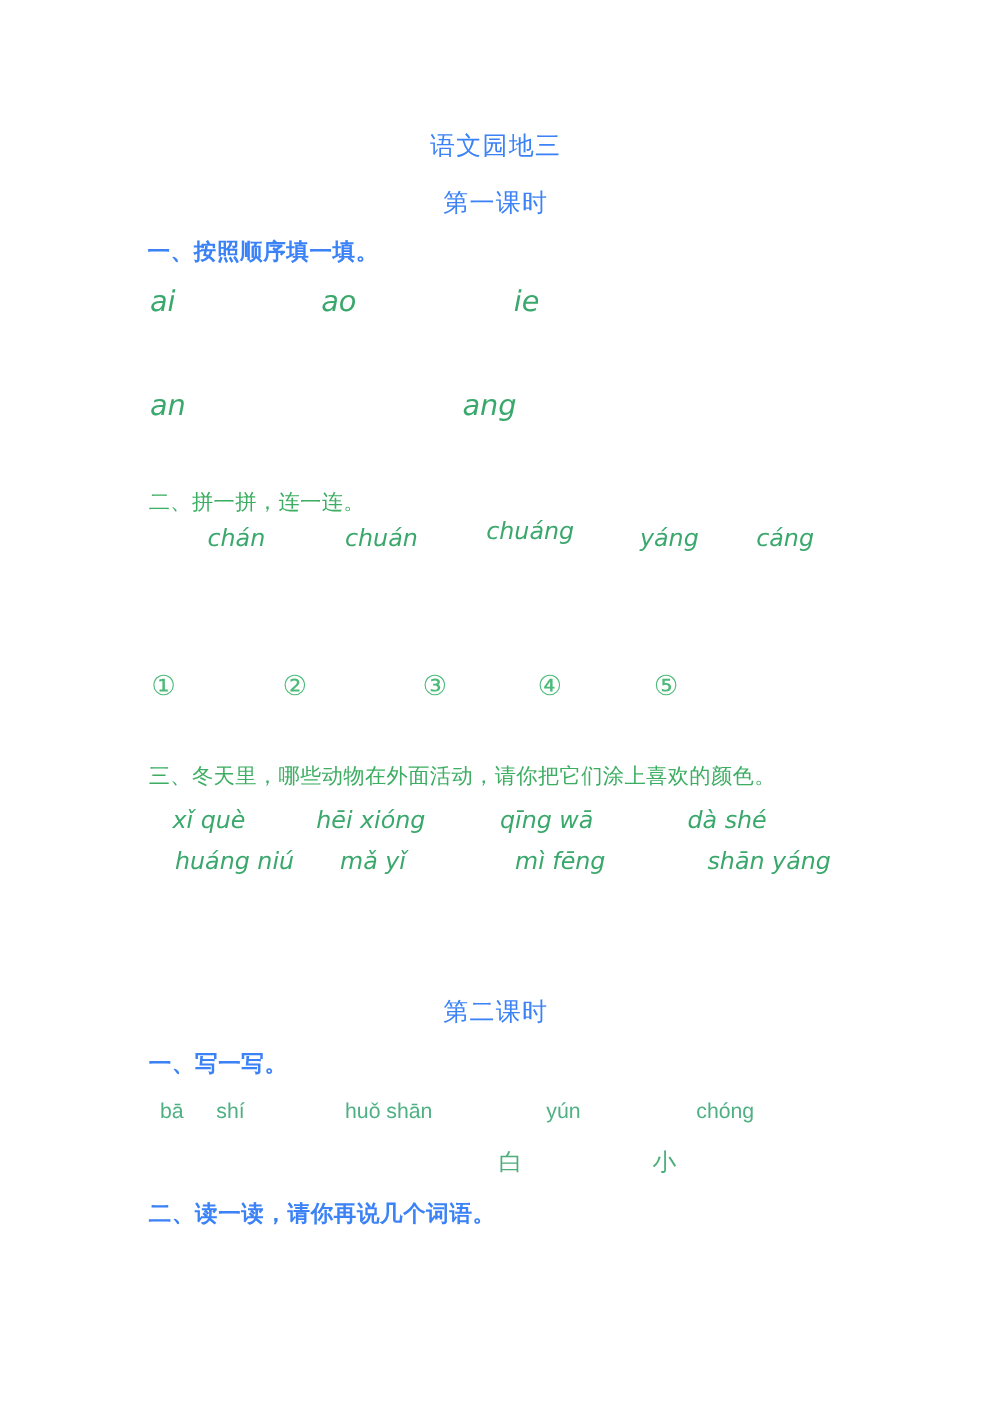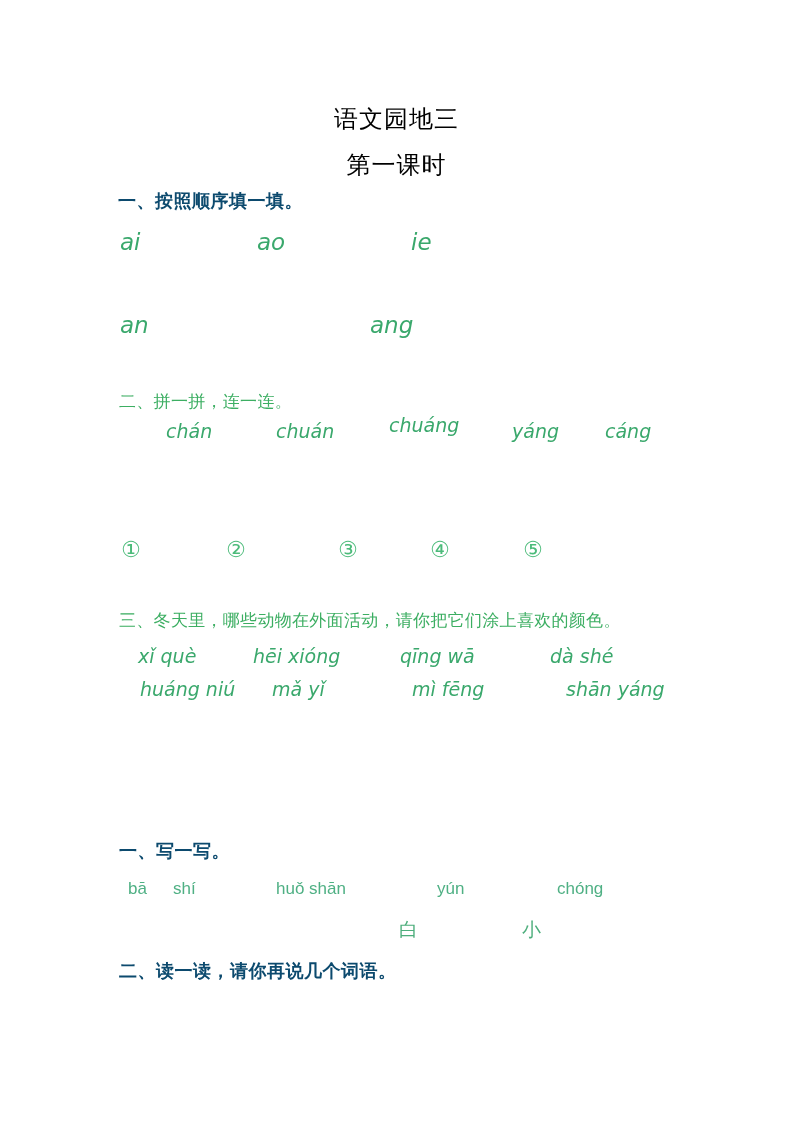--- a/index.html
+++ b/index.html
@@ -14,30 +14,30 @@
   .page {
     position: absolute;
     inset: 0;
     background: #ffffff;
   }
   
   .doc-title {
     position: absolute;
     left: 0; right: 0;
     text-align: center;
-    color: #000000;
+    color: #3b82f6;
     font-family: "Liberation Serif", "DejaVu Serif", serif;
-    font-size: 24px;
+    font-size: 20px;
     font-weight: 400;
     letter-spacing: 1px;
   }
   
   .sec-heading {
     position: absolute;
-    color: #0c4a6e;
+    color: #3b82f6;
     font-size: 18px;
     font-weight: 700;
     letter-spacing: 0.5px;
     white-space: nowrap;
   }
   .sec-heading.regular {
     font-weight: 400;
     color: #3cae62;
     font-size: 17px;
     letter-spacing: 0.3px;
@@ -109,20 +109,21 @@
   <div class="sec-heading regular" style="left:119px; top:609px">三、冬天里，哪些动物在外面活动，请你把它们涂上喜欢的颜色。</div>
   <span class="hw small" style="left:138px; top:645px">xǐ  què</span>
   <span class="hw small" style="left:253px; top:645px">hēi xióng</span>
   <span class="hw small" style="left:400px; top:645px">qīng wā</span>
   <span class="hw small" style="left:550px; top:645px">dà shé</span>
   <span class="hw small" style="left:140px; top:678px">huáng niú</span>
   <span class="hw small" style="left:272px; top:678px">mǎ  yǐ</span>
   <span class="hw small" style="left:412px; top:678px">mì fēng</span>
   <span class="hw small" style="left:566px; top:678px">shān yáng</span>
 
+  <div class="doc-title" style="top:796px">第二课时</div>
 
   <div class="sec-heading" style="left:119px; top:839px">一、写一写。</div>
   <span class="serif-py" style="left:128px; top:879px">bā</span>
   <span class="serif-py" style="left:173px; top:879px">shí</span>
   <span class="serif-py" style="left:276px; top:879px">huǒ  shān</span>
   <span class="serif-py" style="left:437px; top:879px">yún</span>
   <span class="serif-py" style="left:557px; top:879px">chóng</span>
   <span class="hanzi" style="left:399px; top:917px">白</span>
   <span class="hanzi" style="left:522px; top:917px">小</span>
 

